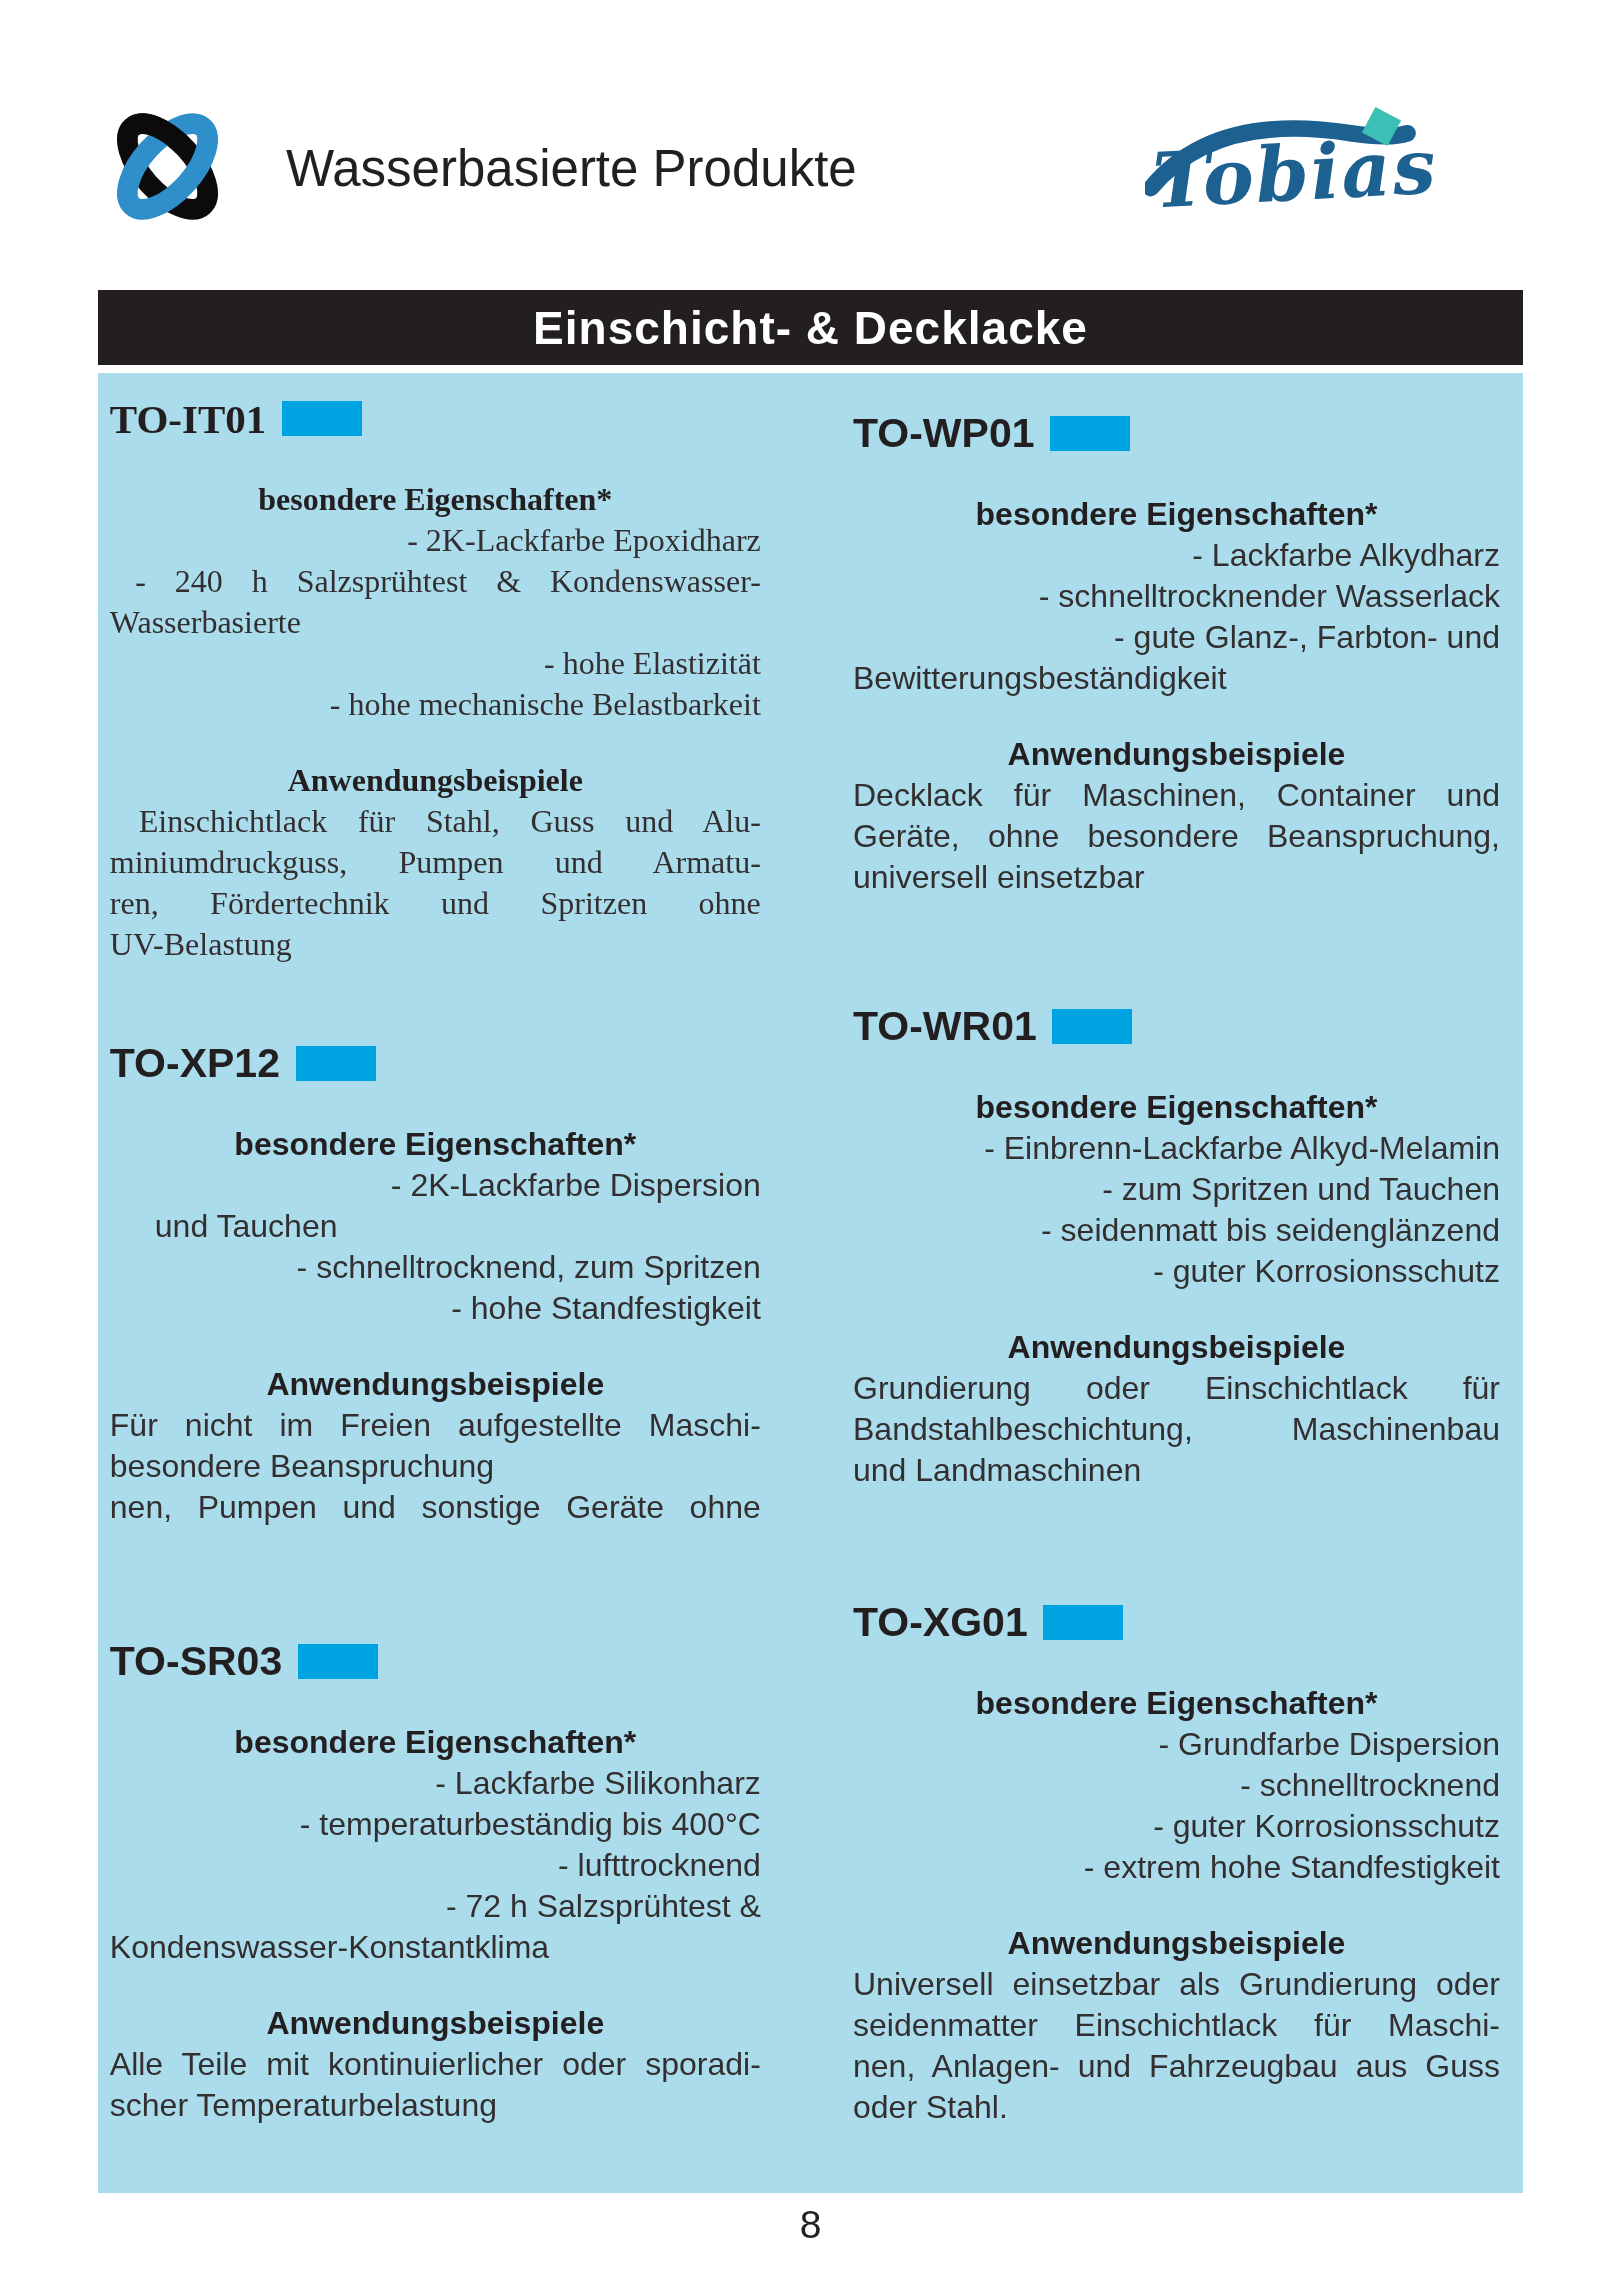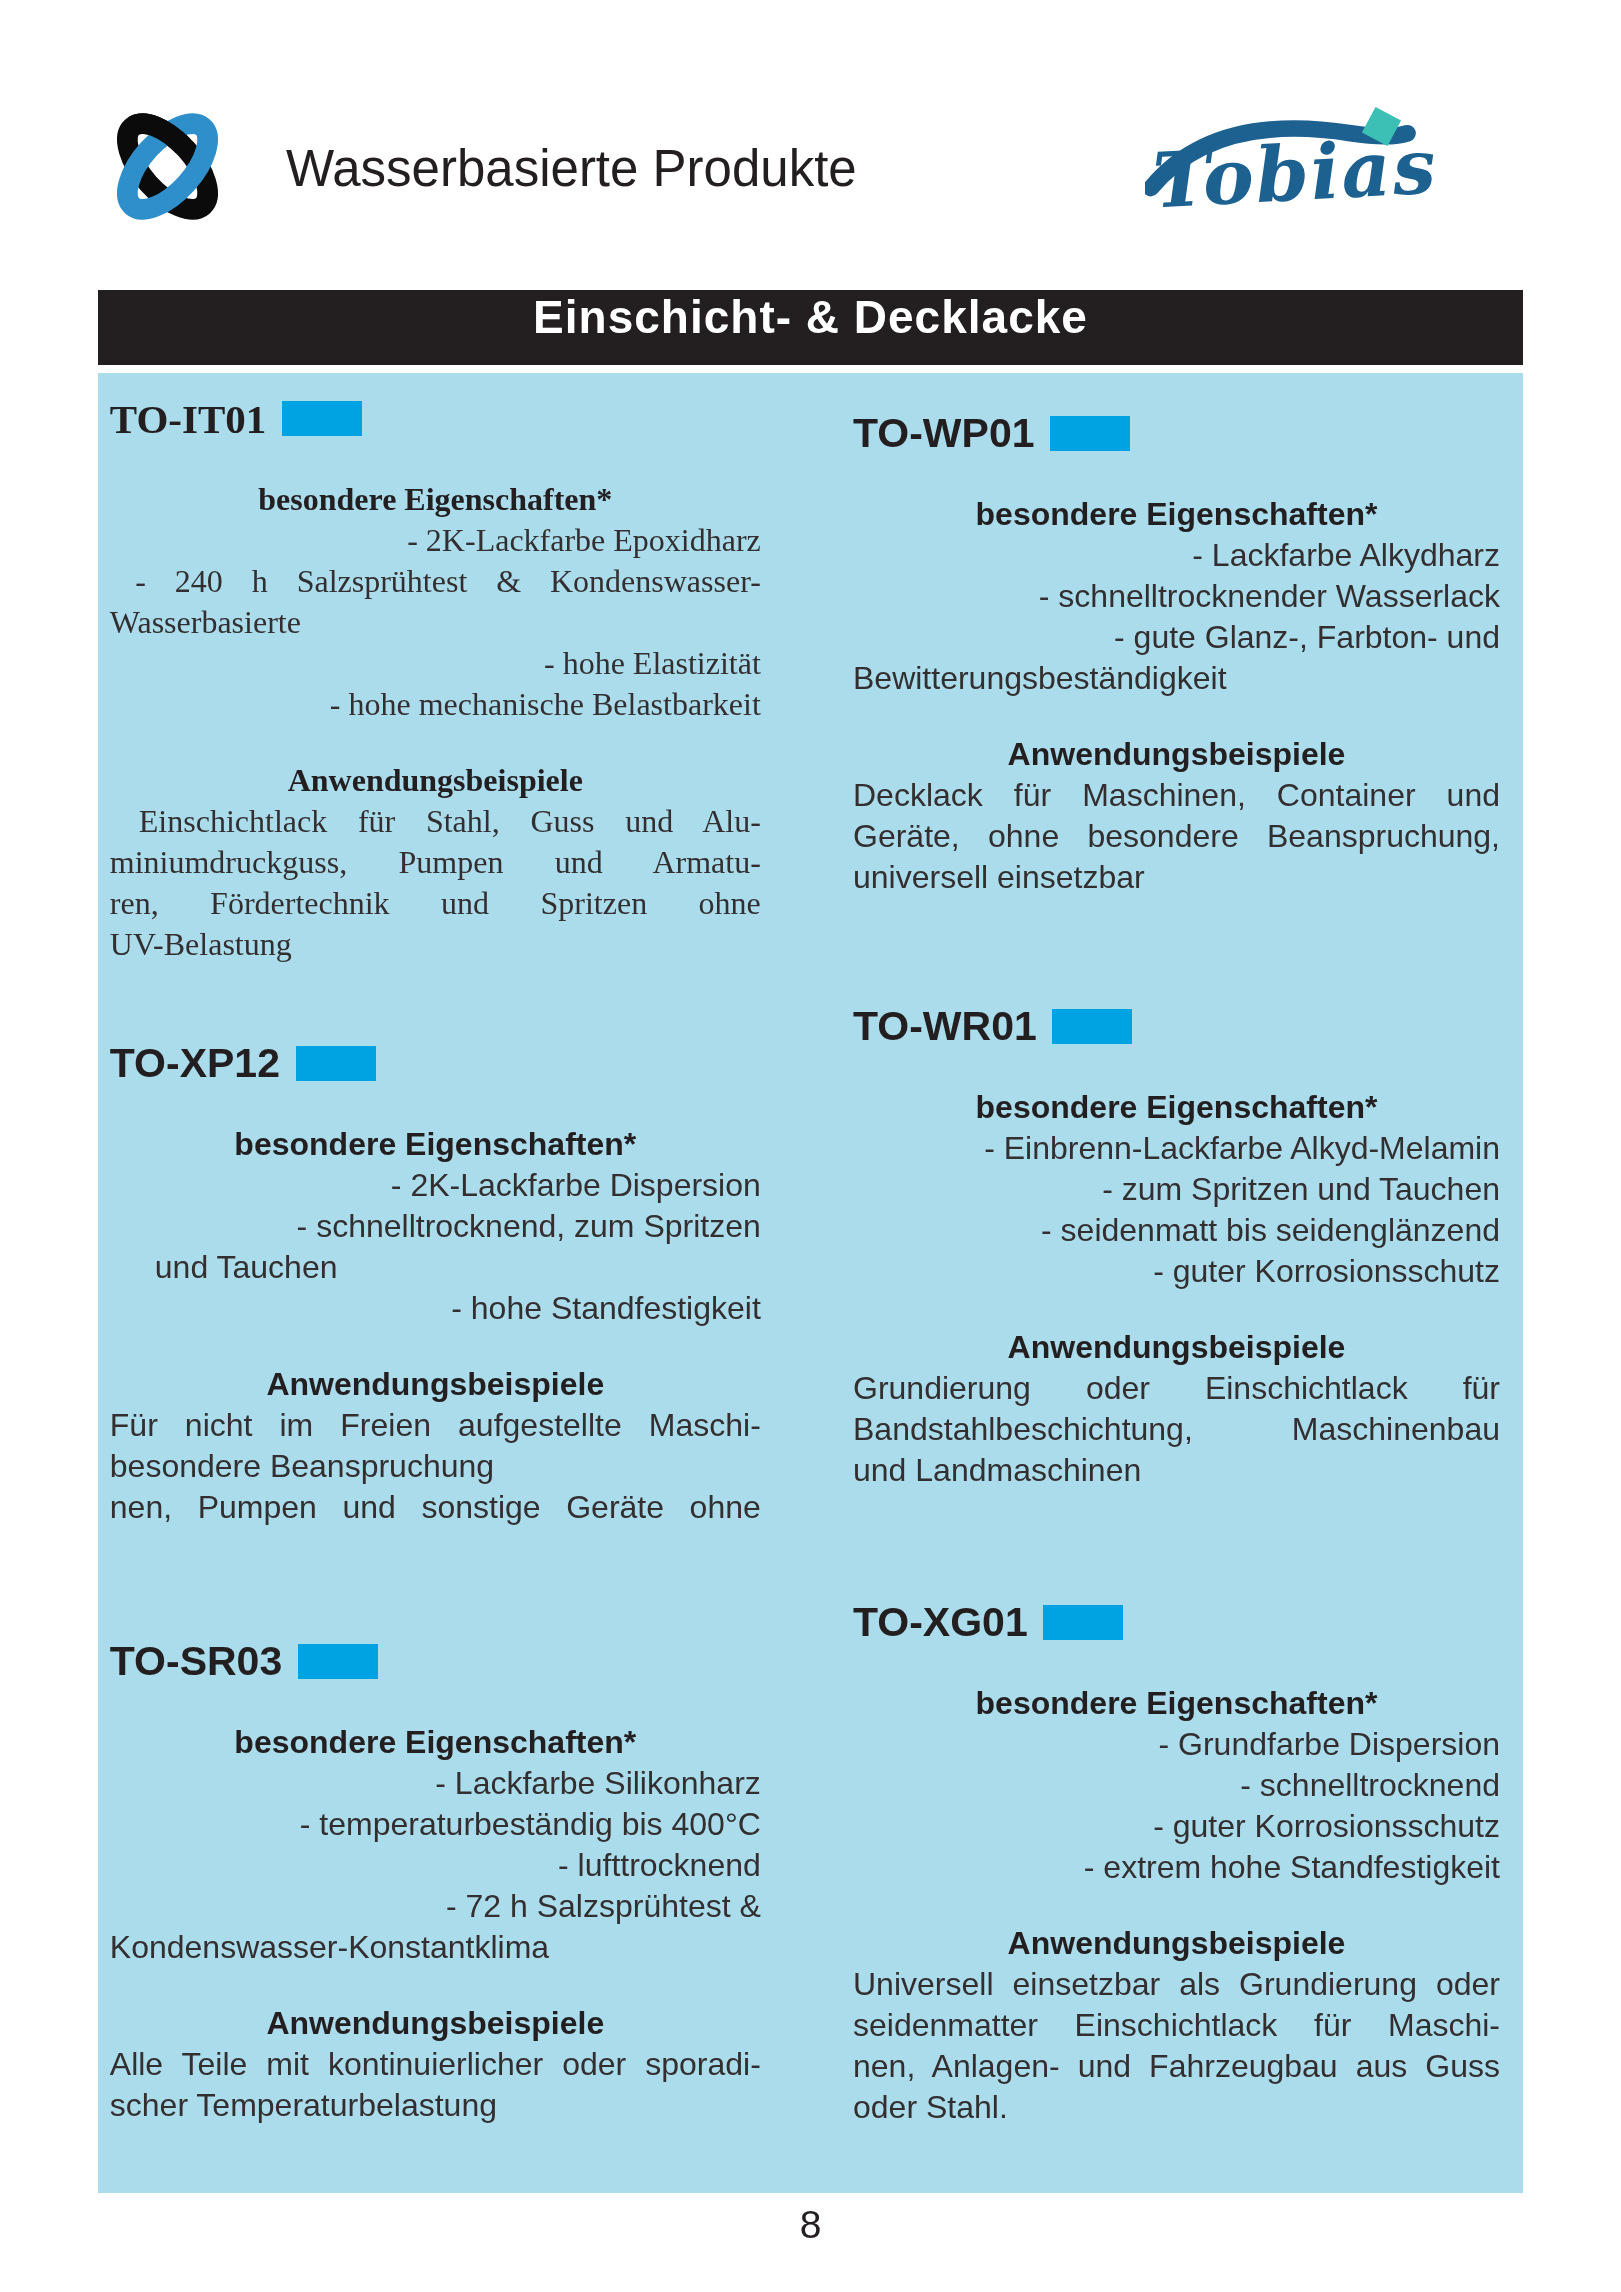--- a/index.html
+++ b/index.html
@@ -27,21 +27,21 @@
     color:var(--brand);transform:rotate(-3deg);letter-spacing:2px;
   }
   .brand-swoosh{position:absolute;left:0;top:0;width:333px;height:149px;}
   .brand-diamond{
     position:absolute;left:222px;top:17.6px;width:29px;height:29px;
     background:var(--diamond);transform:rotate(28deg);
   }
   
   .section-banner{
     position:absolute;left:98px;top:290px;width:1425px;height:75px;
-    background:var(--ink);display:flex;justify-content:center;
+    background:var(--ink);display:flex;align-items:center;justify-content:center;
   }
   .section-banner .t{
     color:#ffffff;font-weight:bold;font-size:46px;letter-spacing:1px;white-space:nowrap;
   }
   
   .content-panel{
     position:absolute;left:98px;top:373px;width:1425px;height:1820px;
     background:var(--panel);
   }
   .product{position:absolute;}
@@ -121,22 +121,22 @@
   </div>
 
   <div class="product col-l p-xp12">
     <div class="code-row">
       <span class="code">TO-XP12</span>
       <span class="swatch"></span>
     </div>
     <div class="sec-head feat-head">besondere Eigenschaften*</div>
     <div>
         <div class="line ind1">- 2K-Lackfarbe Dispersion</div>
+        <div class="line ind2">und Tauchen</div>
         <div class="line ind1">- schnelltrocknend, zum Spritzen</div>
-        <div class="line ind2">und Tauchen</div>
         <div class="line ind1">- hohe Standfestigkeit</div>
       </div>
     <div class="sec-head app-head">Anwendungsbeispiele</div>
     <div>
         <div class="line just">Für nicht im Freien aufgestellte Maschi-</div>
         <div class="line">besondere Beanspruchung</div>
         <div class="line just">nen, Pumpen und sonstige Geräte ohne</div>
       </div>
   </div>
 

